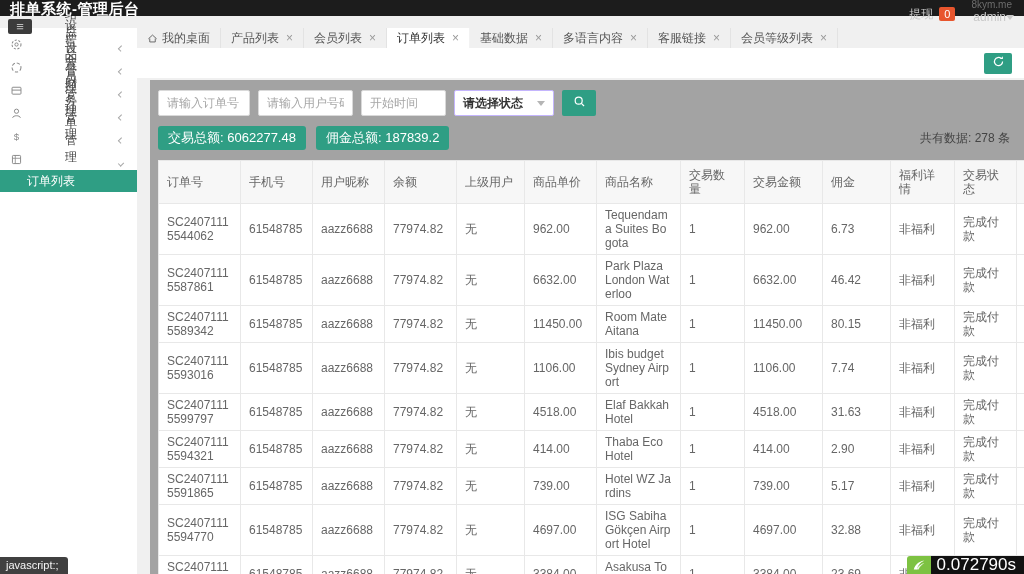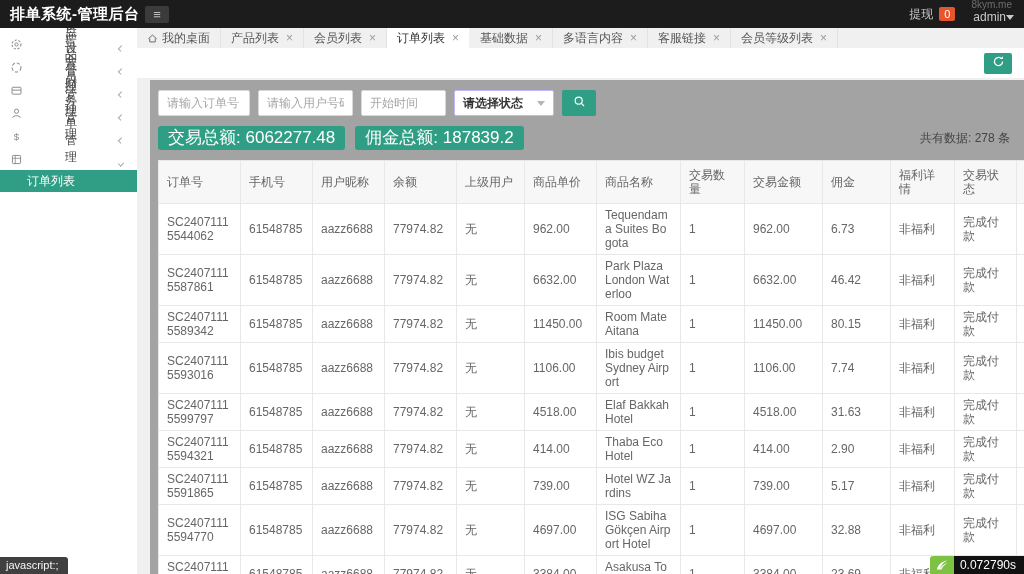--- a/index.html
+++ b/index.html
@@ -1,22 +1,22 @@
 <!DOCTYPE html>
 <html style="--accent: #2f9e84; --badge-orange: #e8552d; --timer-green: #7dc242;"><head>
 <meta charset="utf-8">
 <style>
   * { margin:0; padding:0; box-sizing:border-box; }
   html,body { width:1024px; height:574px; overflow:hidden; }
   .app { position:relative; width:1024px; height:574px; overflow:hidden;
          background:#f0f0f0; font-family:"Liberation Sans","DejaVu Sans",sans-serif; }
 
   
-  .topbar { position:absolute; left:0; top:0; width:1024px; height:28px;
-            background:#1c1c1c; display:flex; align-items:center; z-index:30; }
+  .topbar { position:absolute; left:0; top:0; width:1024px; height:16px;
+            background:#1c1c1c; display:flex; z-index:30;flex-direction:column; }
   .app-title { color:#fff; font-size:15px; font-weight:bold; padding-left:10px; width:137px; letter-spacing:.5px; white-space:nowrap; }
   .hamburger { margin-left:8px; width:24px; height:17px; background:#3b3b3b; border:none;
                border-radius:2px; color:#bdbdbd; font-size:13px; line-height:15px; cursor:pointer; }
   .topbar-right { position:absolute; right:10px; top:0; height:28px; display:flex; align-items:center; gap:18px; }
   .watermark { position:absolute; right:2px; top:-1px; color:#6d6d6d; font-size:10px; }
   .withdraw { display:flex; align-items:center; color:#c9c9c9; font-size:12px; cursor:pointer; }
   .withdraw .badge { margin-left:6px; background:var(--badge-orange,#e8552d); color:#fff;
                      font-size:11px; line-height:14px; padding:0 5px; border-radius:2px; }
   .user { display:flex; align-items:center; color:#c9c9c9; font-size:12px; cursor:pointer; margin-top:6px; }
   .caret-down { width:0; height:0; border-left:4px solid transparent; border-right:4px solid transparent;
@@ -56,41 +56,41 @@
   .inp-order { width:92px; } .inp-user { width:95px; } .inp-time { width:85px; }
   .sel { width:100px; height:26px; border:1px solid #c4b5fd; border-radius:2px; background:#fff;
          display:flex; align-items:center; justify-content:space-between; padding:0 8px; cursor:pointer; }
   .sel .sel-lbl { font-size:12px; color:#333; font-weight:bold; }
   .sel .sel-caret { width:0; height:0; border-left:4px solid transparent; border-right:4px solid transparent;
                     border-top:5px solid #b5b5b5; }
   .search-btn { width:34px; height:26px; background:var(--accent,#2f9e84); border:none; border-radius:2px;
                 display:flex; align-items:center; justify-content:center; cursor:pointer; }
 
   .stats-row { margin-top:10px; display:flex; align-items:center; }
-  .pill { background:var(--accent,#2f9e84); color:#fff; font-size:17px; height:24px; line-height:24px;
+  .pill { background:var(--accent,#2f9e84); color:#fff; font-size:13px; height:24px; line-height:24px;
           padding:0 10px; border-radius:3px; margin-right:10px; white-space:nowrap;text-align:center; }
   .count-text { margin-left:auto; margin-right:14px; font-size:12px; color:#444; }
 
   .table-wrap { margin-top:10px; overflow:hidden; }
   table { border-collapse:collapse; table-layout:fixed; width:918px; font-size:12px; }
   col.c0{width:82px} col.c1{width:72px} col.c2{width:72px} col.c3{width:72px} col.c4{width:68px}
   col.c5{width:72px} col.c6{width:84px} col.c7{width:64px} col.c8{width:78px} col.c9{width:68px}
   col.c10{width:64px} col.c11{width:62px} col.c12{width:60px}
   th { background:#f7f7f7; color:#666; font-weight:normal; text-align:left;
        border:1px solid #e8e8e8; padding:7px 8px; line-height:14px; }
   td { color:#666; border:1px solid #e8e8e8; padding:4px 8px; line-height:14px;
        word-break:break-all; vertical-align:middle; background:#fff; }
 
   
   .status-hint { position:absolute; left:0; bottom:0; background:#404040; color:#f5f5f5; font-size:11px;
                  line-height:14px; padding:1px 9px 2px 6px; border-top-right-radius:3px; z-index:40; }
   .tp-timer { position:absolute; right:0; bottom:0; height:18px; display:flex; align-items:stretch; z-index:40; }
   .tp-icon { width:24px; background:var(--timer-green,#7dc242); border-radius:3px 0 0 0;
              display:flex; align-items:center; justify-content:center; }
-  .tp-time { background:#111; color:#fff; font-size:12px; line-height:18px; padding:0 8px 0 6px; }
+  .tp-time { background:#111; color:#fff; font-size:17px; line-height:18px; padding:0 8px 0 6px; }
 </style>
 </head>
 <body>
 
 <div class="app">
 
   <div class="topbar">
     <div class="app-title">排单系统-管理后台</div>
     <button class="hamburger">
       <span>≡</span>

